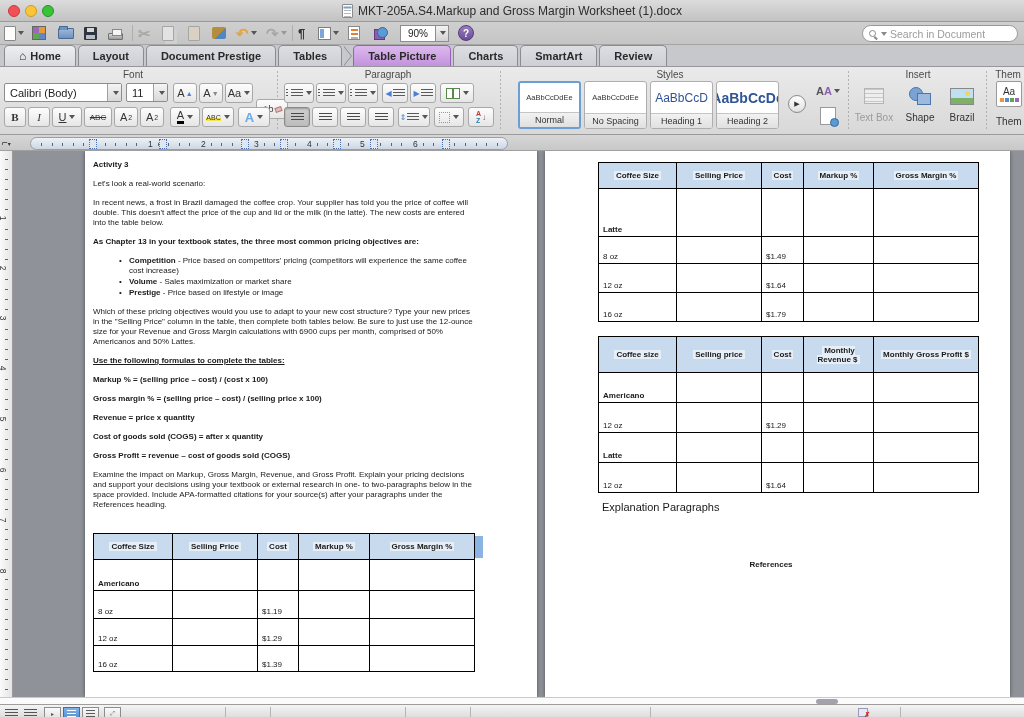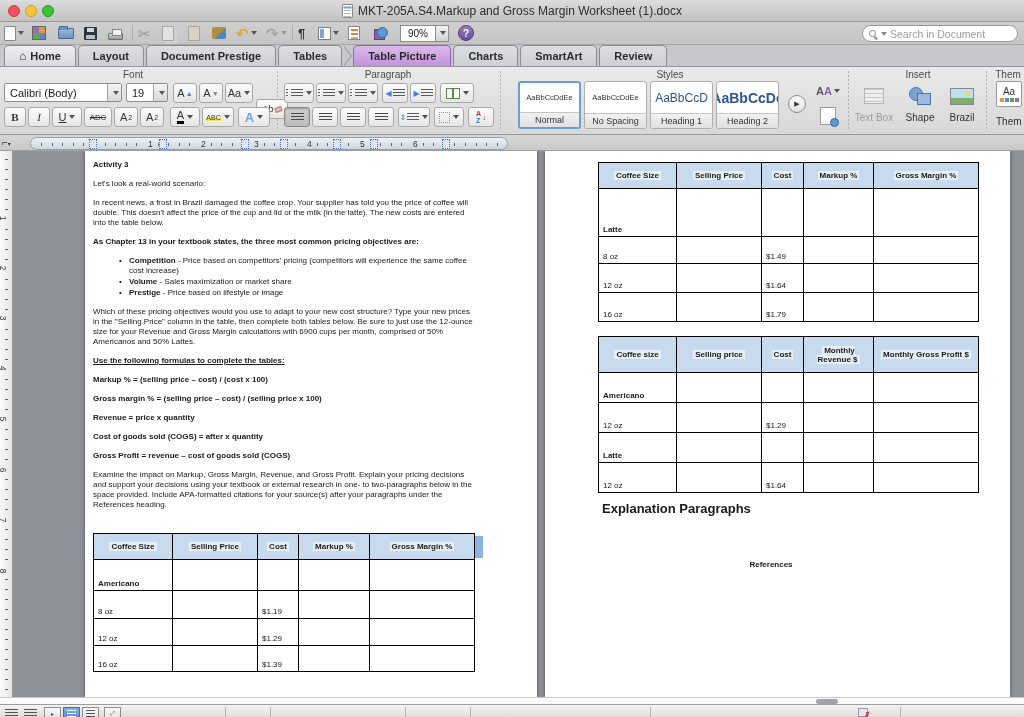--- a/index.html
+++ b/index.html
@@ -144,21 +144,21 @@
   #table2 { left:53px; top:11px; width:380px; height:159px; }
   #table2 col.c0{width:78px} #table2 col.c1{width:85px} #table2 col.c2{width:42px} #table2 col.c3{width:70px} #table2 col.c4{width:105px}
   #table2 tbody tr:nth-child(1){height:48px} #table2 tbody tr:nth-child(2){height:27px}
   #table2 tbody tr:nth-child(3){height:29px} #table2 tbody tr:nth-child(4){height:29px}
   #table3 { left:53px; top:185px; width:380px; height:156px; }
   #table3 col.c0{width:78px} #table3 col.c1{width:85px} #table3 col.c2{width:42px} #table3 col.c3{width:70px} #table3 col.c4{width:105px}
   #table3 thead tr { height:36px; }
   #table3 tbody tr { height:30px; }
   #rowmark { position:absolute; left:390px; top:385px; width:8px; height:22px; background:#8cb4e2; }
 
-  #expl-heading { position:absolute; left:57px; top:350px; font-size:13px; font-weight:bold; color:#1a1a1a; }
+  #expl-heading { position:absolute; left:57px; top:350px; font-size:11px; font-weight:normal; color:#1a1a1a; }
   #refs-heading { position:absolute; left:0; top:409px; width:452px; text-align:center; font-size:8px; font-weight:bold; color:#1a1a1a; }
 
   
   #hscroll { position:absolute; left:0; top:697px; width:1024px; height:7px; background:#fbfbfb; border-top:1px solid #c9c9c9; }
   #hthumb { position:absolute; left:816px; top:1px; width:22px; height:5px; background:#a2a2aa; border-radius:3px; }
   #statusbar { position:absolute; left:0; top:704px; width:1024px; height:13px; background:linear-gradient(#f4f4f4,#dedede); border-top:1px solid #9d9d9d; }
   .vbtn { position:absolute; top:2px; width:17px; height:13px; border:1px solid #8d8d8d; background:linear-gradient(#fafafa,#e0e0e0); display:flex; align-items:center; justify-content:center; }
   .vbtn.active { background:linear-gradient(#7fb2e8,#4f8ed0); border-color:#3a6ea8; }
   .vbtn .lines { width:9px; height:7px; }
   .vbare { position:absolute; top:4px; width:13px; height:8px; background:repeating-linear-gradient(to bottom,#555 0 1px, transparent 1px 3px); }
@@ -287,21 +287,21 @@
   <div class="gsep" style="left:848px"></div>
   <div class="gsep" style="left:986px"></div>
 
   <div class="combo" style="left:4px;top:16px;width:118px">
     <span>Calibri (Body)</span>
       <span class="dd">
         <span class="darr"></span>
       </span>
   </div>
   <div class="combo" style="left:126px;top:16px;width:42px">
-    <span>19</span>
+    <span>11</span>
       <span class="dd">
         <span class="darr"></span>
       </span>
   </div>
   <div class="rbtn" style="left:173px;top:16px;width:24px">A<span style="font-size:7px;color:#4a7fd6">▲</span></div>
   <div class="rbtn" style="left:199px;top:16px;width:24px">A<span style="font-size:7px;color:#888">▼</span></div>
   <div class="rbtn" style="left:225px;top:16px;width:28px">Aa<span class="darr"></span></div>
   <div class="rbtn" style="left:256px;top:32px;width:32px">
       <span style="font-size:9px">Ab</span>
       <span style="width:7px;height:5px;background:#e8b7c8;border:1px solid #a86;transform:rotate(-20deg)"></span>

